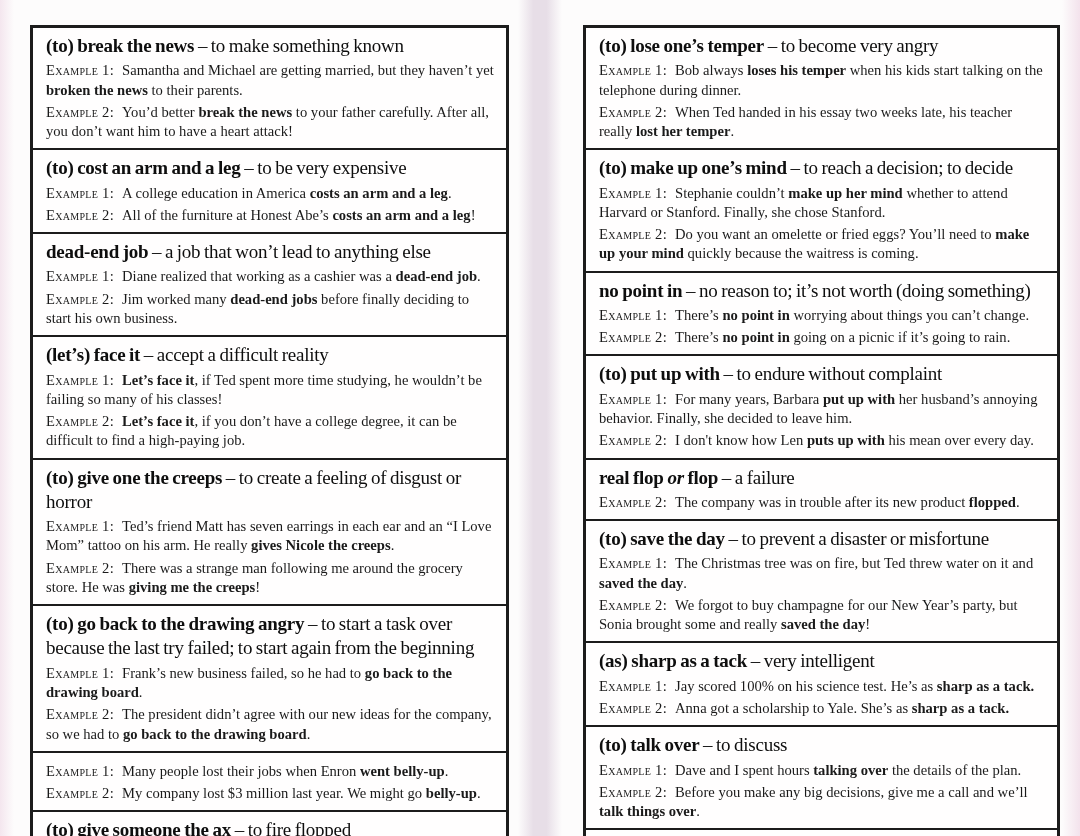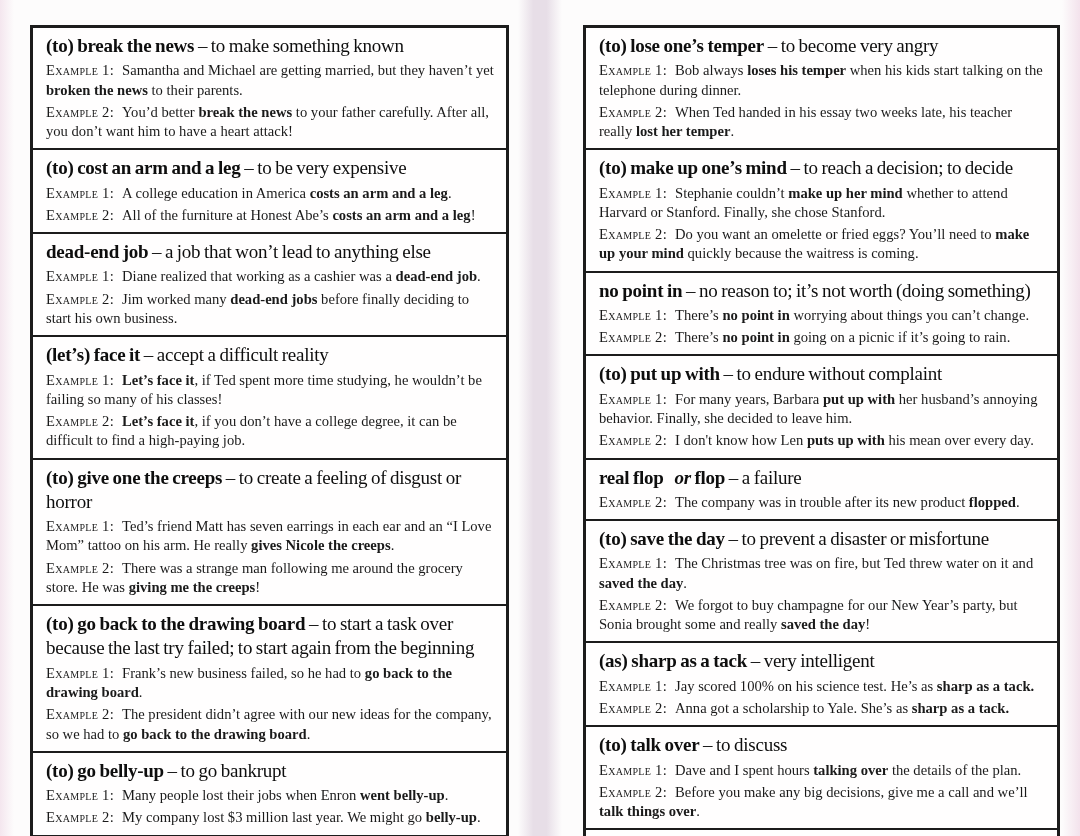--- a/index.html
+++ b/index.html
@@ -31,21 +31,21 @@
   .entry {
     border-bottom:2px solid #1c1c1c;
     padding:6px 9px 7px 13px;
   }
   .entry:last-child { border-bottom:none; }
   .entry-header {
     font-size:19px; line-height:1.28; color:#0e0e0e;
     letter-spacing:-0.25px; word-spacing:-0.8px;
   }
   .idiom { font-weight:bold; }
-  .idiom i { font-style:italic;margin-left:7px; }
+  .idiom i { font-style:italic; }
   .definition { font-weight:normal; }
   .example {
     margin:3px 0 0 0; font-size:14.6px; line-height:1.32; color:#1a1a1a;
   }
   .example b { font-weight:bold; }
   .ex-label {
     font-variant:small-caps; letter-spacing:0.3px; margin-right:8px;
   }
 </style>
 </head>
@@ -75,26 +75,25 @@
         <div class="entry-header"><span class="idiom"><span>(let’s) face it</span></span><span class="definition"> – accept a difficult reality</span></div>
         <p class="example"><span class="ex-label">Example 1:</span><b>Let’s face it</b><span>, if Ted spent more time studying, he wouldn’t be failing so many of his classes!</span></p>
         <p class="example"><span class="ex-label">Example 2:</span><b>Let’s face it</b><span>, if you don’t have a college degree, it can be difficult to find a high-paying job.</span></p>
       </div>
       <div class="entry">
         <div class="entry-header"><span class="idiom"><span>(to) give one the creeps</span></span><span class="definition"> – to create a feeling of disgust or horror</span></div>
         <p class="example"><span class="ex-label">Example 1:</span><span>Ted’s friend Matt has seven earrings in each ear and an “I Love Mom” tattoo on his arm. He really </span><b>gives Nicole the creeps</b><span>.</span></p>
         <p class="example"><span class="ex-label">Example 2:</span><span>There was a strange man following me around the grocery store. He was </span><b>giving me the creeps</b><span>!</span></p>
       </div>
       <div class="entry">
-        <div class="entry-header"><span class="idiom"><span>(to) go back to the drawing board</span></span><span class="definition"> – to start a task over because the last try failed; to start again from the beginning</span></div>
+        <div class="entry-header"><span class="idiom"><span>(to) go back to the drawing angry</span></span><span class="definition"> – to start a task over because the last try failed; to start again from the beginning</span></div>
         <p class="example"><span class="ex-label">Example 1:</span><span>Frank’s new business failed, so he had to </span><b>go back to the drawing board</b><span>.</span></p>
         <p class="example"><span class="ex-label">Example 2:</span><span>The president didn’t agree with our new ideas for the company, so we had to </span><b>go back to the drawing board</b><span>.</span></p>
       </div>
       <div class="entry">
-        <div class="entry-header"><span class="idiom"><span>(to) go belly-up</span></span><span class="definition"> – to go bankrupt</span></div>
         <p class="example"><span class="ex-label">Example 1:</span><span>Many people lost their jobs when Enron </span><b>went belly-up</b><span>.</span></p>
         <p class="example"><span class="ex-label">Example 2:</span><span>My company lost $3 million last year. We might go </span><b>belly-up</b><span>.</span></p>
       </div>
       <div class="entry">
         <div class="entry-header"><span class="idiom"><span>(to) give someone the ax</span></span><span class="definition"> – to fire flopped</span></div>
         <p class="example"><span class="ex-label">Example 1:</span><span>Mary used to talk to her friends on the phone all day at work, until one day her boss finally </span></p>
       </div>
     </div>
   <div class="page page-right">
       <div class="entry">

